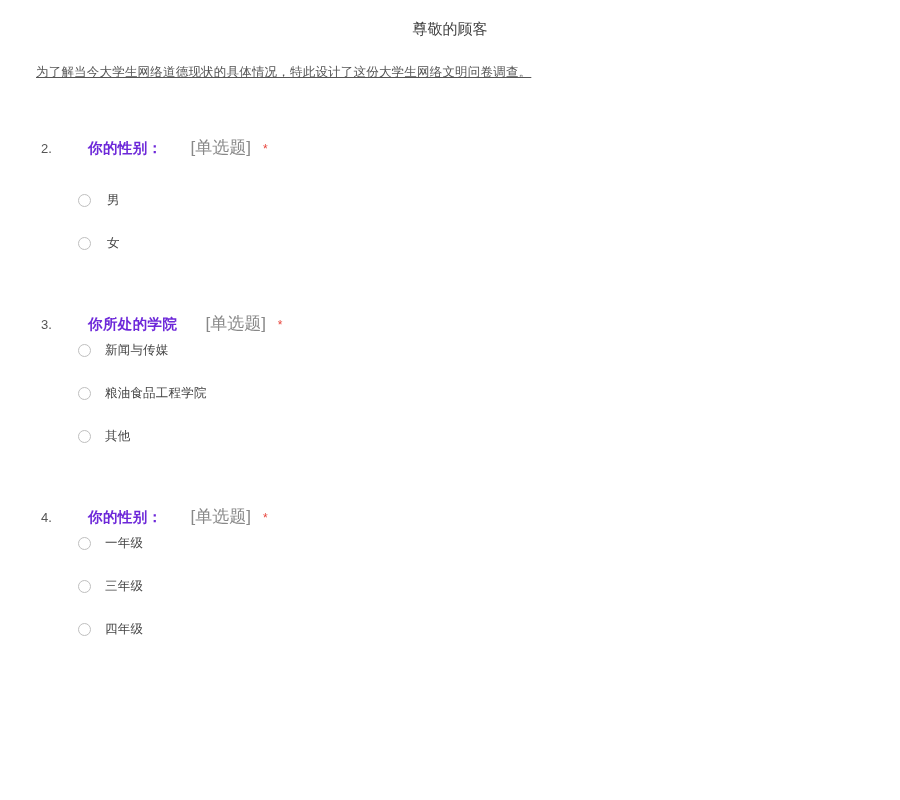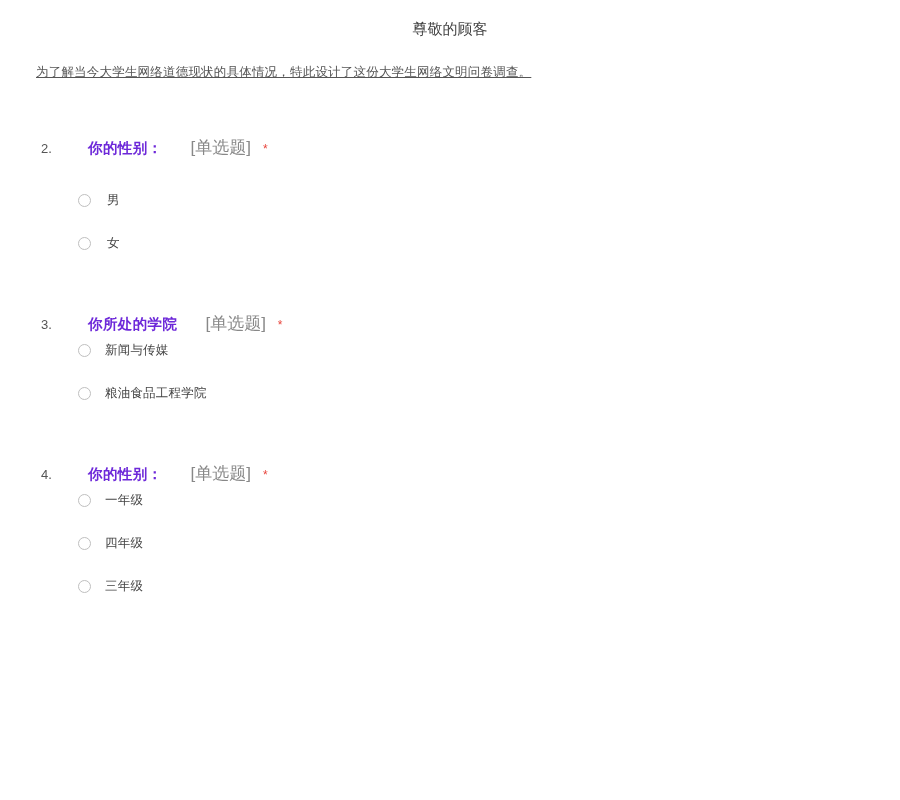--- a/index.html
+++ b/index.html
@@ -137,40 +137,44 @@
     </div>
     <div class="options">
       <div class="option">
         <span class="radio"></span>
         <span class="option-label">新闻与传媒</span>
       </div>
       <div class="option">
         <span class="radio"></span>
         <span class="option-label">粮油食品工程学院</span>
       </div>
+      <div class="option">
+        <span class="radio"></span>
+        <span class="option-label">其他</span>
+      </div>
     </div>
   </div>
 
   <div class="question q4">
     <div class="q-head">
       <span class="q-index">4.</span>
       <span class="q-title">你的性别：</span>
       <span class="q-type">[单选题]</span>
       <span class="q-required">*</span>
     </div>
     <div class="options">
       <div class="option">
         <span class="radio"></span>
         <span class="option-label">一年级</span>
       </div>
       <div class="option">
         <span class="radio"></span>
-        <span class="option-label">四年级</span>
+        <span class="option-label">三年级</span>
       </div>
       <div class="option">
         <span class="radio"></span>
-        <span class="option-label">三年级</span>
+        <span class="option-label">四年级</span>
       </div>
     </div>
   </div>
 
   <div class="spacer"></div>
 </div>
 
 </body></html>

